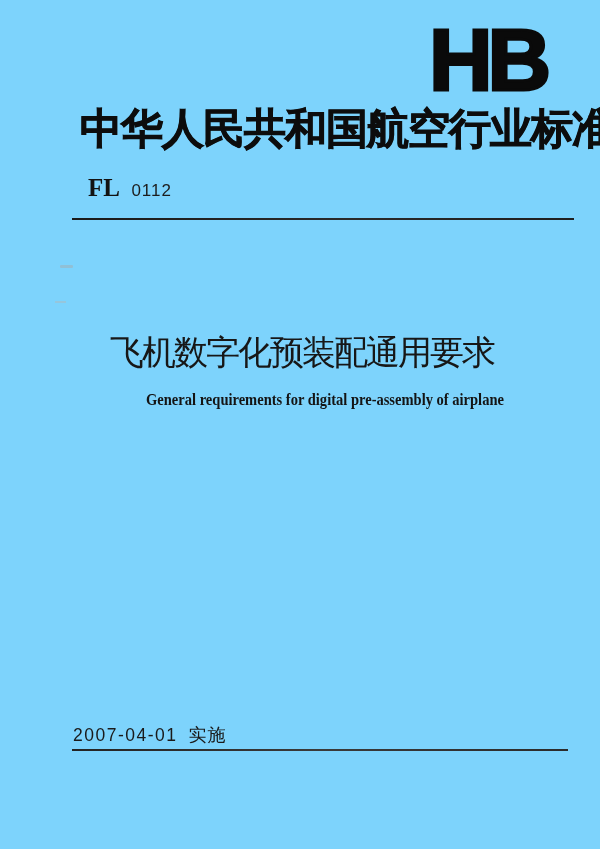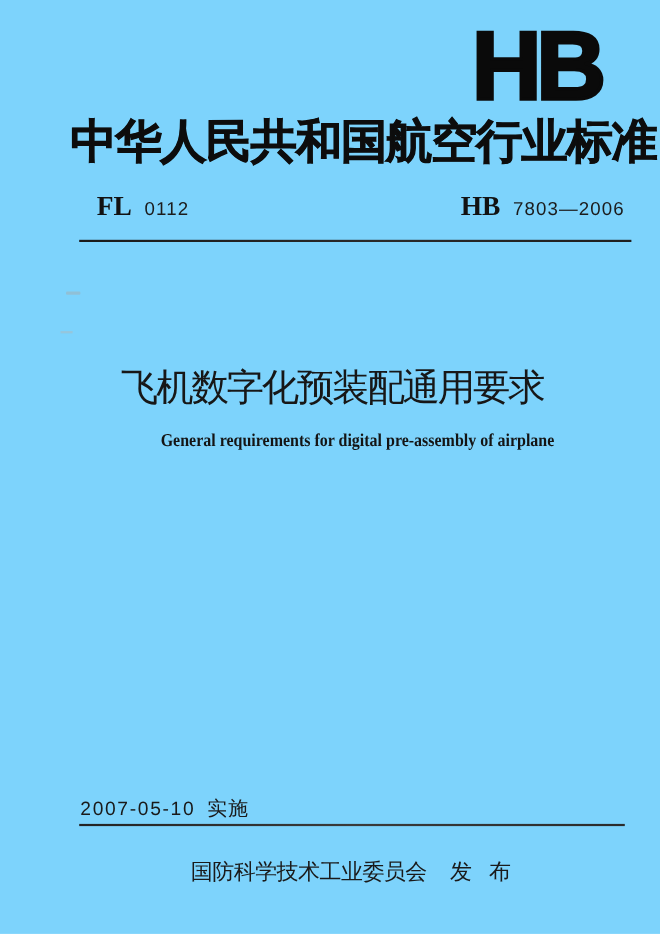--- a/index.html
+++ b/index.html
@@ -28,21 +28,21 @@
     line-height: 1;
     letter-spacing: -5px;
     color: #0a0a0a;
     -webkit-text-stroke: 3px #0a0a0a;
   }
 
   
   .std-heading {
     position: absolute;
     top: 104px;
-    left: 64px;
+    left: 80px;
     width: 510px;
     font-size: 42px;
     font-weight: 700;
     letter-spacing: -1px;
     line-height: 1.2;
     white-space: nowrap;
     color: #0d0d0d;
     -webkit-text-stroke: 0.8px #0d0d0d;
   }
 
@@ -188,42 +188,34 @@
 
   <div class="hb-logo">HB</div>
 
   <div class="std-heading">中华人民共和国航空行业标准</div>
 
   <div class="code-row">
     <span class="code-group">
       <span class="code-prefix">FL</span>
       <span class="code-value">0112</span>
     </span>
-    <span class="code-group">
-      <span class="code-prefix">HB</span>
-      <span class="code-value">7803—2006</span>
-    </span>
   </div>
 
   <div class="rule-top"></div>
 
   <div class="artifact-1"></div>
   <div class="artifact-2"></div>
 
   <div class="title-zh">飞机数字化预装配通用要求</div>
 
   <div class="title-en">General requirements for digital pre-assembly of airplane</div>
 
   <div class="dates-row">
     <span>
-      <span class="date-value">2007-05-10</span>
+      <span class="date-value">2007-04-01</span>
       <span class="date-label">实施</span>
     </span>
   </div>
 
   <div class="rule-bottom"></div>
 
-  <div class="publisher-row">
-    <span>国防科学技术工业委员会</span>
-    <span class="publish-action">发 布</span>
-  </div>
 
 </div>
 
 </body></html>

